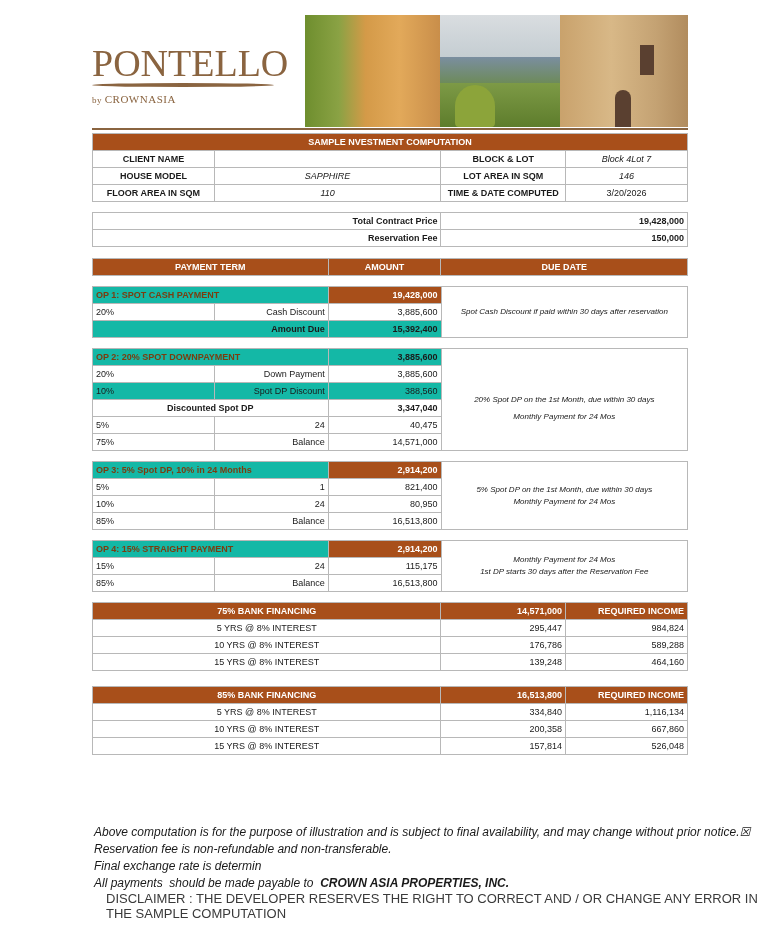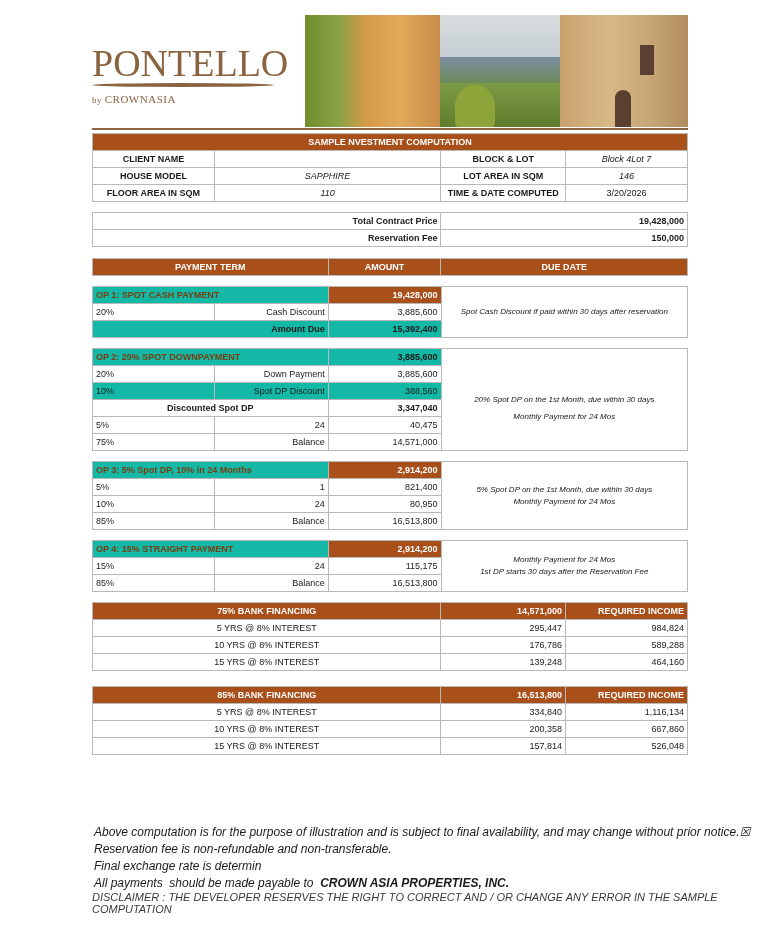--- a/index.html
+++ b/index.html
@@ -27,21 +27,21 @@
   .b { font-weight: bold; }
   .c { text-align: center; }
   .r { text-align: right; }
   .i { font-style: italic; }
   .amt-hdr { background: #a84f1a; color: #fff; font-weight: bold; text-align: right; }
   .note { text-align: center; font-style: italic; font-size: 8px; white-space: normal; line-height: 12px; }
   .op-title { color: #7a3d10; font-weight: bold; }
 
   .notes { position: absolute; left: 94px; top: 824px; font-size: 12px; font-style: italic; line-height: 17px; color: #1a1a1a; }
   .notes .strong { font-weight: bold; }
-  .disclaimer { position: absolute; left: 92px; top: 891px; font-size: 11px; font-style: italic; color: #3a3a3a; }
+  .disclaimer { position: absolute; left: 106px; top: 891px; font-size: 13px; color: #3a3a3a; }
 </style>
 </head>
 <body>
 
 <div class="logo">
   <div class="brand">PONTELLO</div>
   <div class="swoosh"></div>
   <div class="by">
     <span>by</span>
     <span class="ca">CROWNASIA</span>

